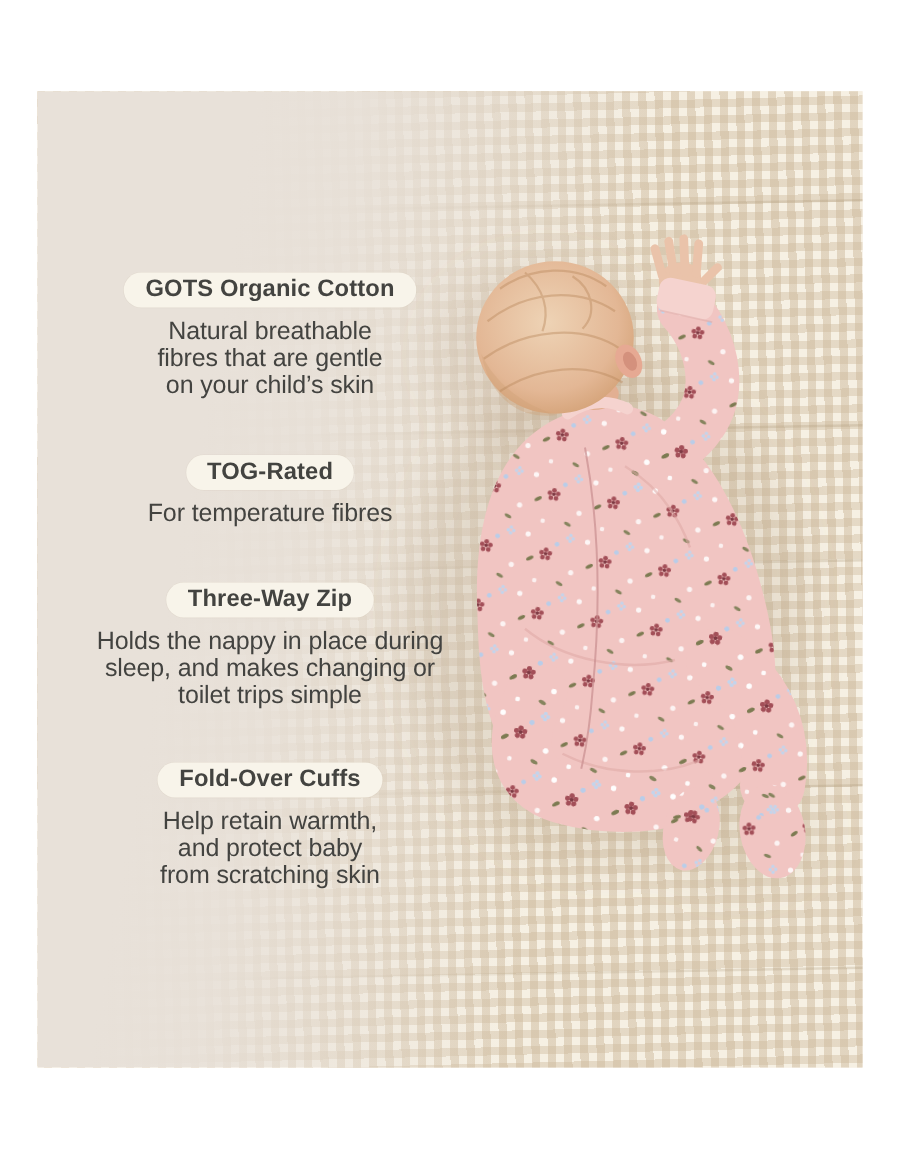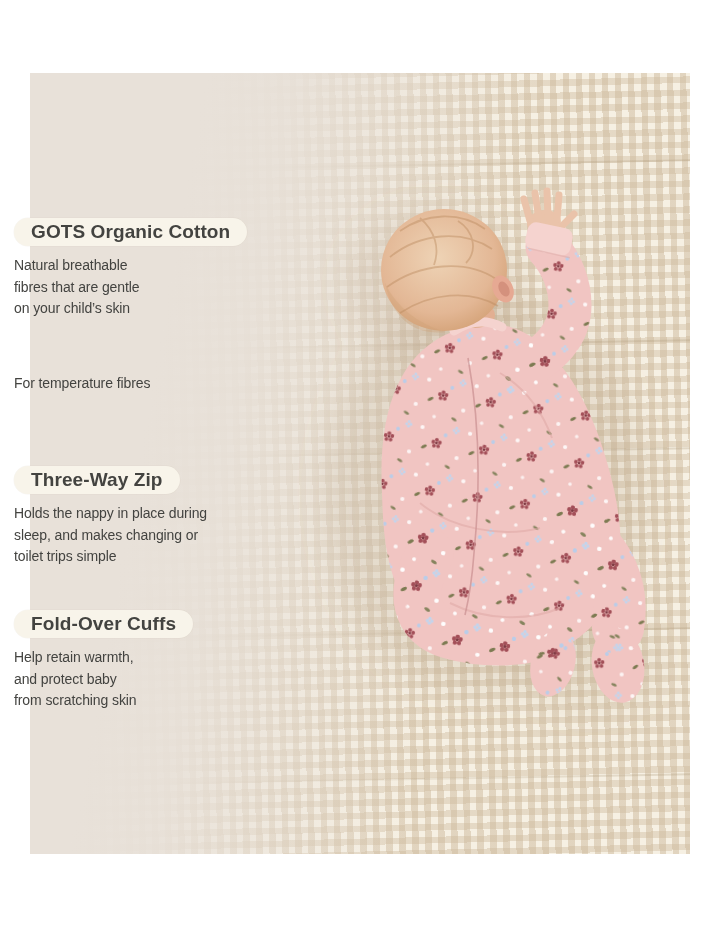--- a/index.html
+++ b/index.html
@@ -46,39 +46,40 @@
       var(--plain-left, #e8e1d9) 22%,
       rgba(232,225,217,0.93) 33%,
       rgba(232,225,217,0.55) 46%,
       rgba(232,225,217,0.0) 64%);
   }
   .baby-svg { position: absolute; inset: 0; }
 
   
   .callouts {
     position: absolute;
-    left: 14px; top: 0;
+    left: 30px; top: 0;
     width: 372px; height: 820px;
+    text-align: center;
     color: var(--text, #434340);
   }
   .feature { position: absolute; left: 0; width: 100%; }
   .feature-pill {
     display: inline-block;
     background: var(--pill-bg, #f8f4ea);
     border-radius: 16px;
     padding: 0 17px;
     height: 28px; line-height: 28px;
     font-size: 19px;
     font-weight: 600;
     letter-spacing: 0.1px;
     box-shadow: 0 0 0 0.5px rgba(190,175,150,0.12);
   }
   .feature-desc {
     margin-top: 9px;
-    font-size: 14px;
+    font-size: 20px;
     line-height: 21.5px;
     letter-spacing: -0.1px;
     white-space: pre-line;
   }
   .feature-1 { top: 218px; }
   .feature-2 { top: 364px; }
   .feature-3 { top: 466px; }
   .feature-4 { top: 610px; }
 </style>
 </head>
@@ -208,20 +209,23 @@
     <div class="feature feature-1">
       <span class="feature-pill">
         <span>GOTS Organic Cotton</span>
       </span>
       <div class="feature-desc">Natural breathable
 fibres that are gentle
 on your child’s skin</div>
     </div>
 
     <div class="feature feature-2">
+      <span class="feature-pill">
+        <span>TOG-Rated</span>
+      </span>
       <div class="feature-desc">For temperature fibres</div>
     </div>
 
     <div class="feature feature-4">
       <span class="feature-pill">
         <span>Fold-Over Cuffs</span>
       </span>
       <div class="feature-desc">Help retain warmth,
 and protect baby
 from scratching skin</div>

